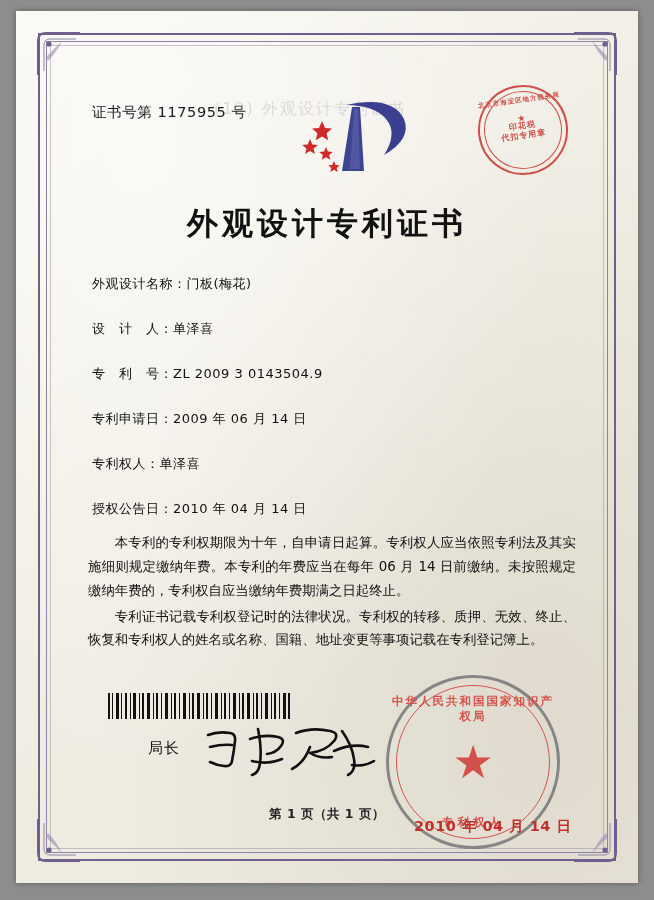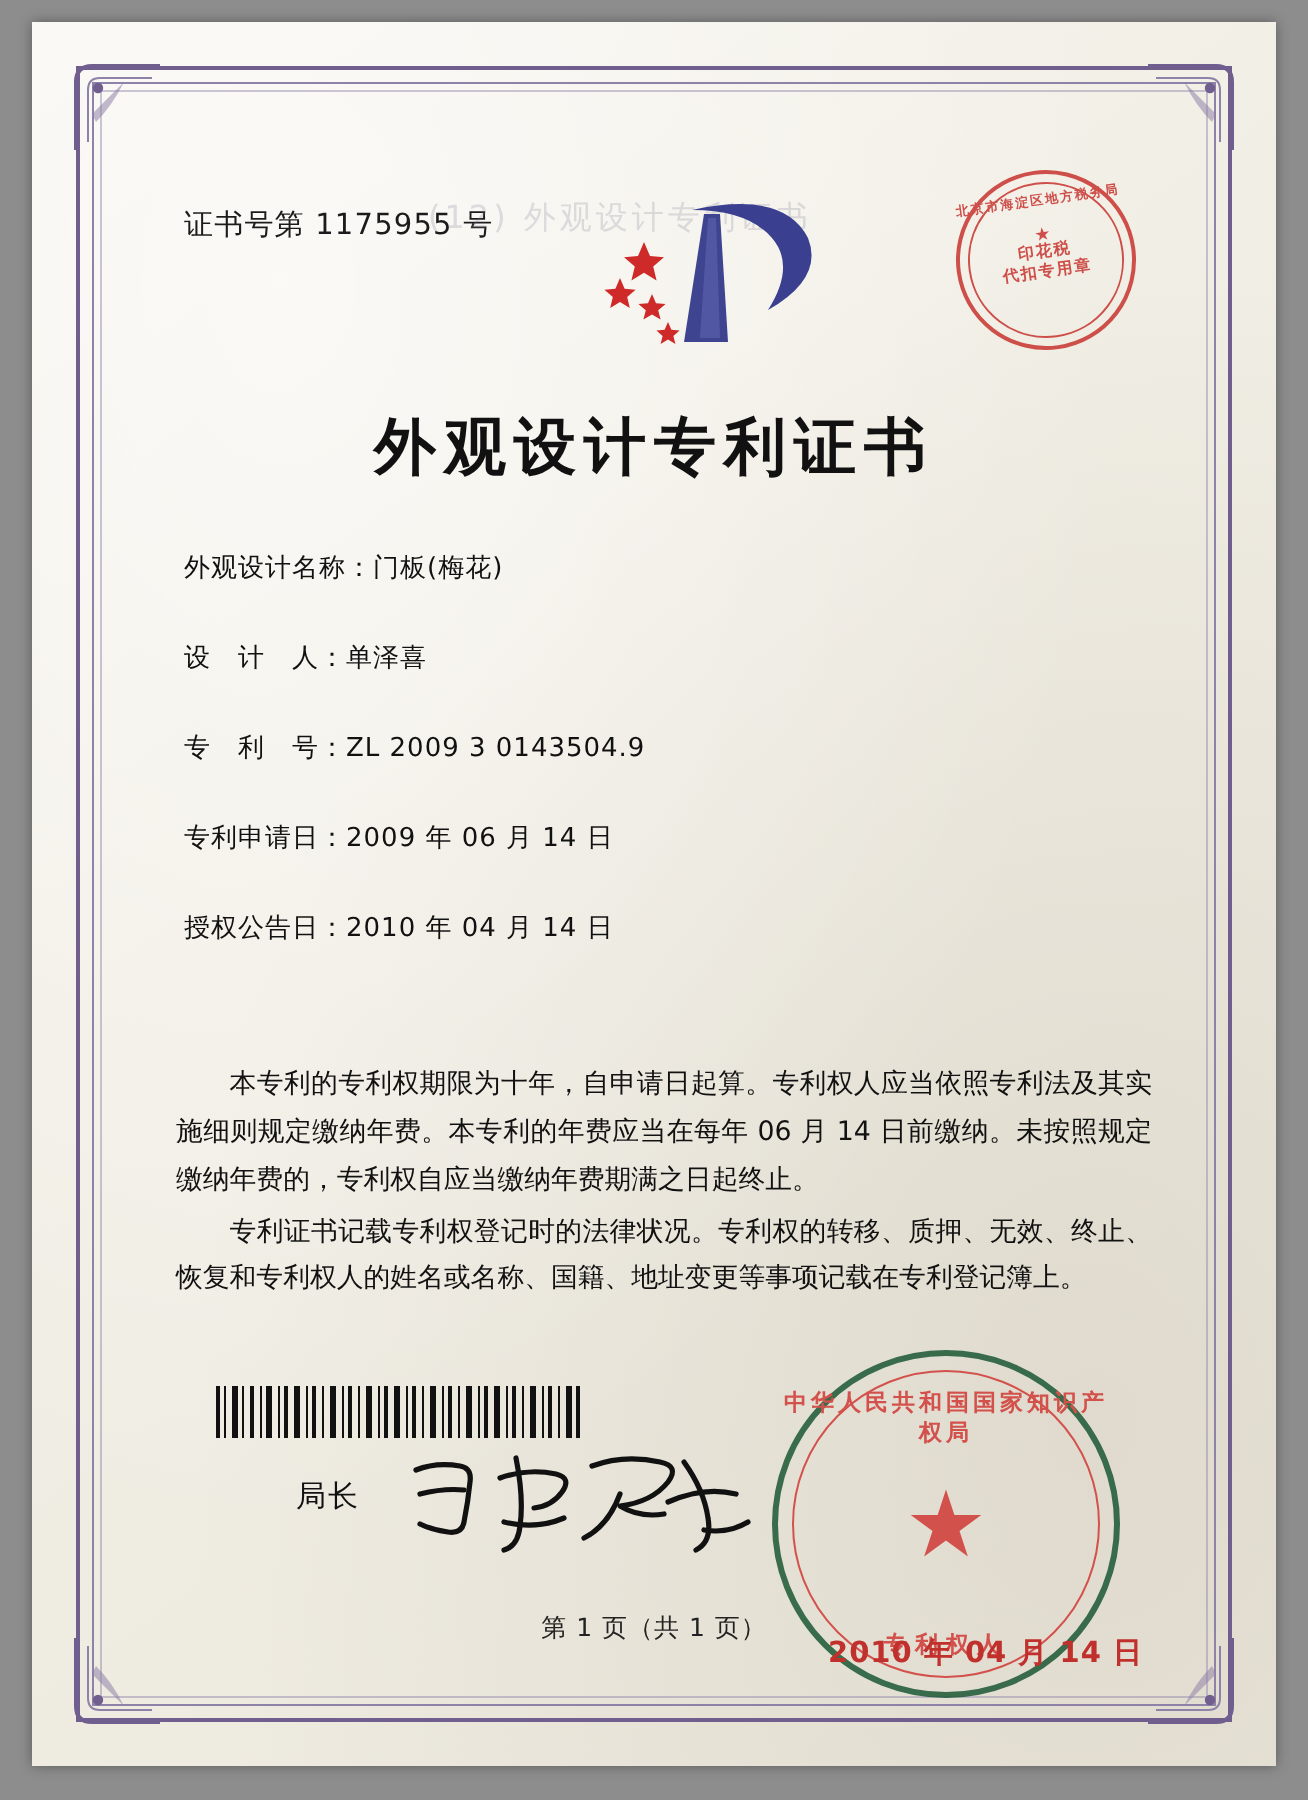--- a/index.html
+++ b/index.html
@@ -204,21 +204,21 @@
   .signature svg { width:100%; height:100%; display:block; }
 
   
   .seal-big {
     position: absolute;
     left: 322px;
     top: 612px;
     width: 168px;
     height: 168px;
     border-radius: 50%;
-    border: 3px solid #14532d;
+    border: 3px solid #737373;
     color: #d0332f;
     opacity: .82;
   }
   .seal-big .ring2 { position:absolute; inset:7px; border-radius:50%; border:1px solid #d0332f; }
   .seal-big .top-arc,
   .seal-big .bot-arc {
     position:absolute; left:0; right:0; text-align:center;
     font-size: 11.5px; font-weight: bold; letter-spacing: 2px;
   }
   .seal-big .top-arc { top: 16px; }
@@ -239,20 +239,21 @@
   }
 
   .pagefoot {
     position: absolute;
     left: 0; right: 0;
     bottom: 12px;
     text-align: center;
     font-size: 12.5px;
     color: #222;
     letter-spacing: .5px;
+    font-weight: bold;
   }
 </style>
 </head>
 <body>
 
 <div class="page">
   <div class="paper-tex"></div>
 
   <div class="border-outer"></div>
   <div class="border-inner"></div>
@@ -326,20 +327,23 @@
         <span class="lbl">外观设计名称：</span><span class="val">门板(梅花)</span>
       </div>
       <div class="field">
         <span class="lbl">设　计　人：</span><span class="val">单泽喜</span>
       </div>
       <div class="field">
         <span class="lbl">专　利　号：</span><span class="val">ZL 2009 3 0143504.9</span>
       </div>
       <div class="field">
         <span class="lbl">专利申请日：</span><span class="val">2009 年 06 月 14 日</span>
+      </div>
+      <div class="field">
+        <span class="lbl">专利权人：</span><span class="val">单泽喜</span>
       </div>
       <div class="field">
         <span class="lbl">授权公告日：</span><span class="val">2010 年 04 月 14 日</span>
       </div>
     </div>
 
     <div class="paras">
       <p>本专利的专利权期限为十年，自申请日起算。专利权人应当依照专利法及其实施细则规定缴纳年费。本专利的年费应当在每年 06 月 14 日前缴纳。未按照规定缴纳年费的，专利权自应当缴纳年费期满之日起终止。</p>
       <p>专利证书记载专利权登记时的法律状况。专利权的转移、质押、无效、终止、恢复和专利权人的姓名或名称、国籍、地址变更等事项记载在专利登记簿上。</p>
     </div>

